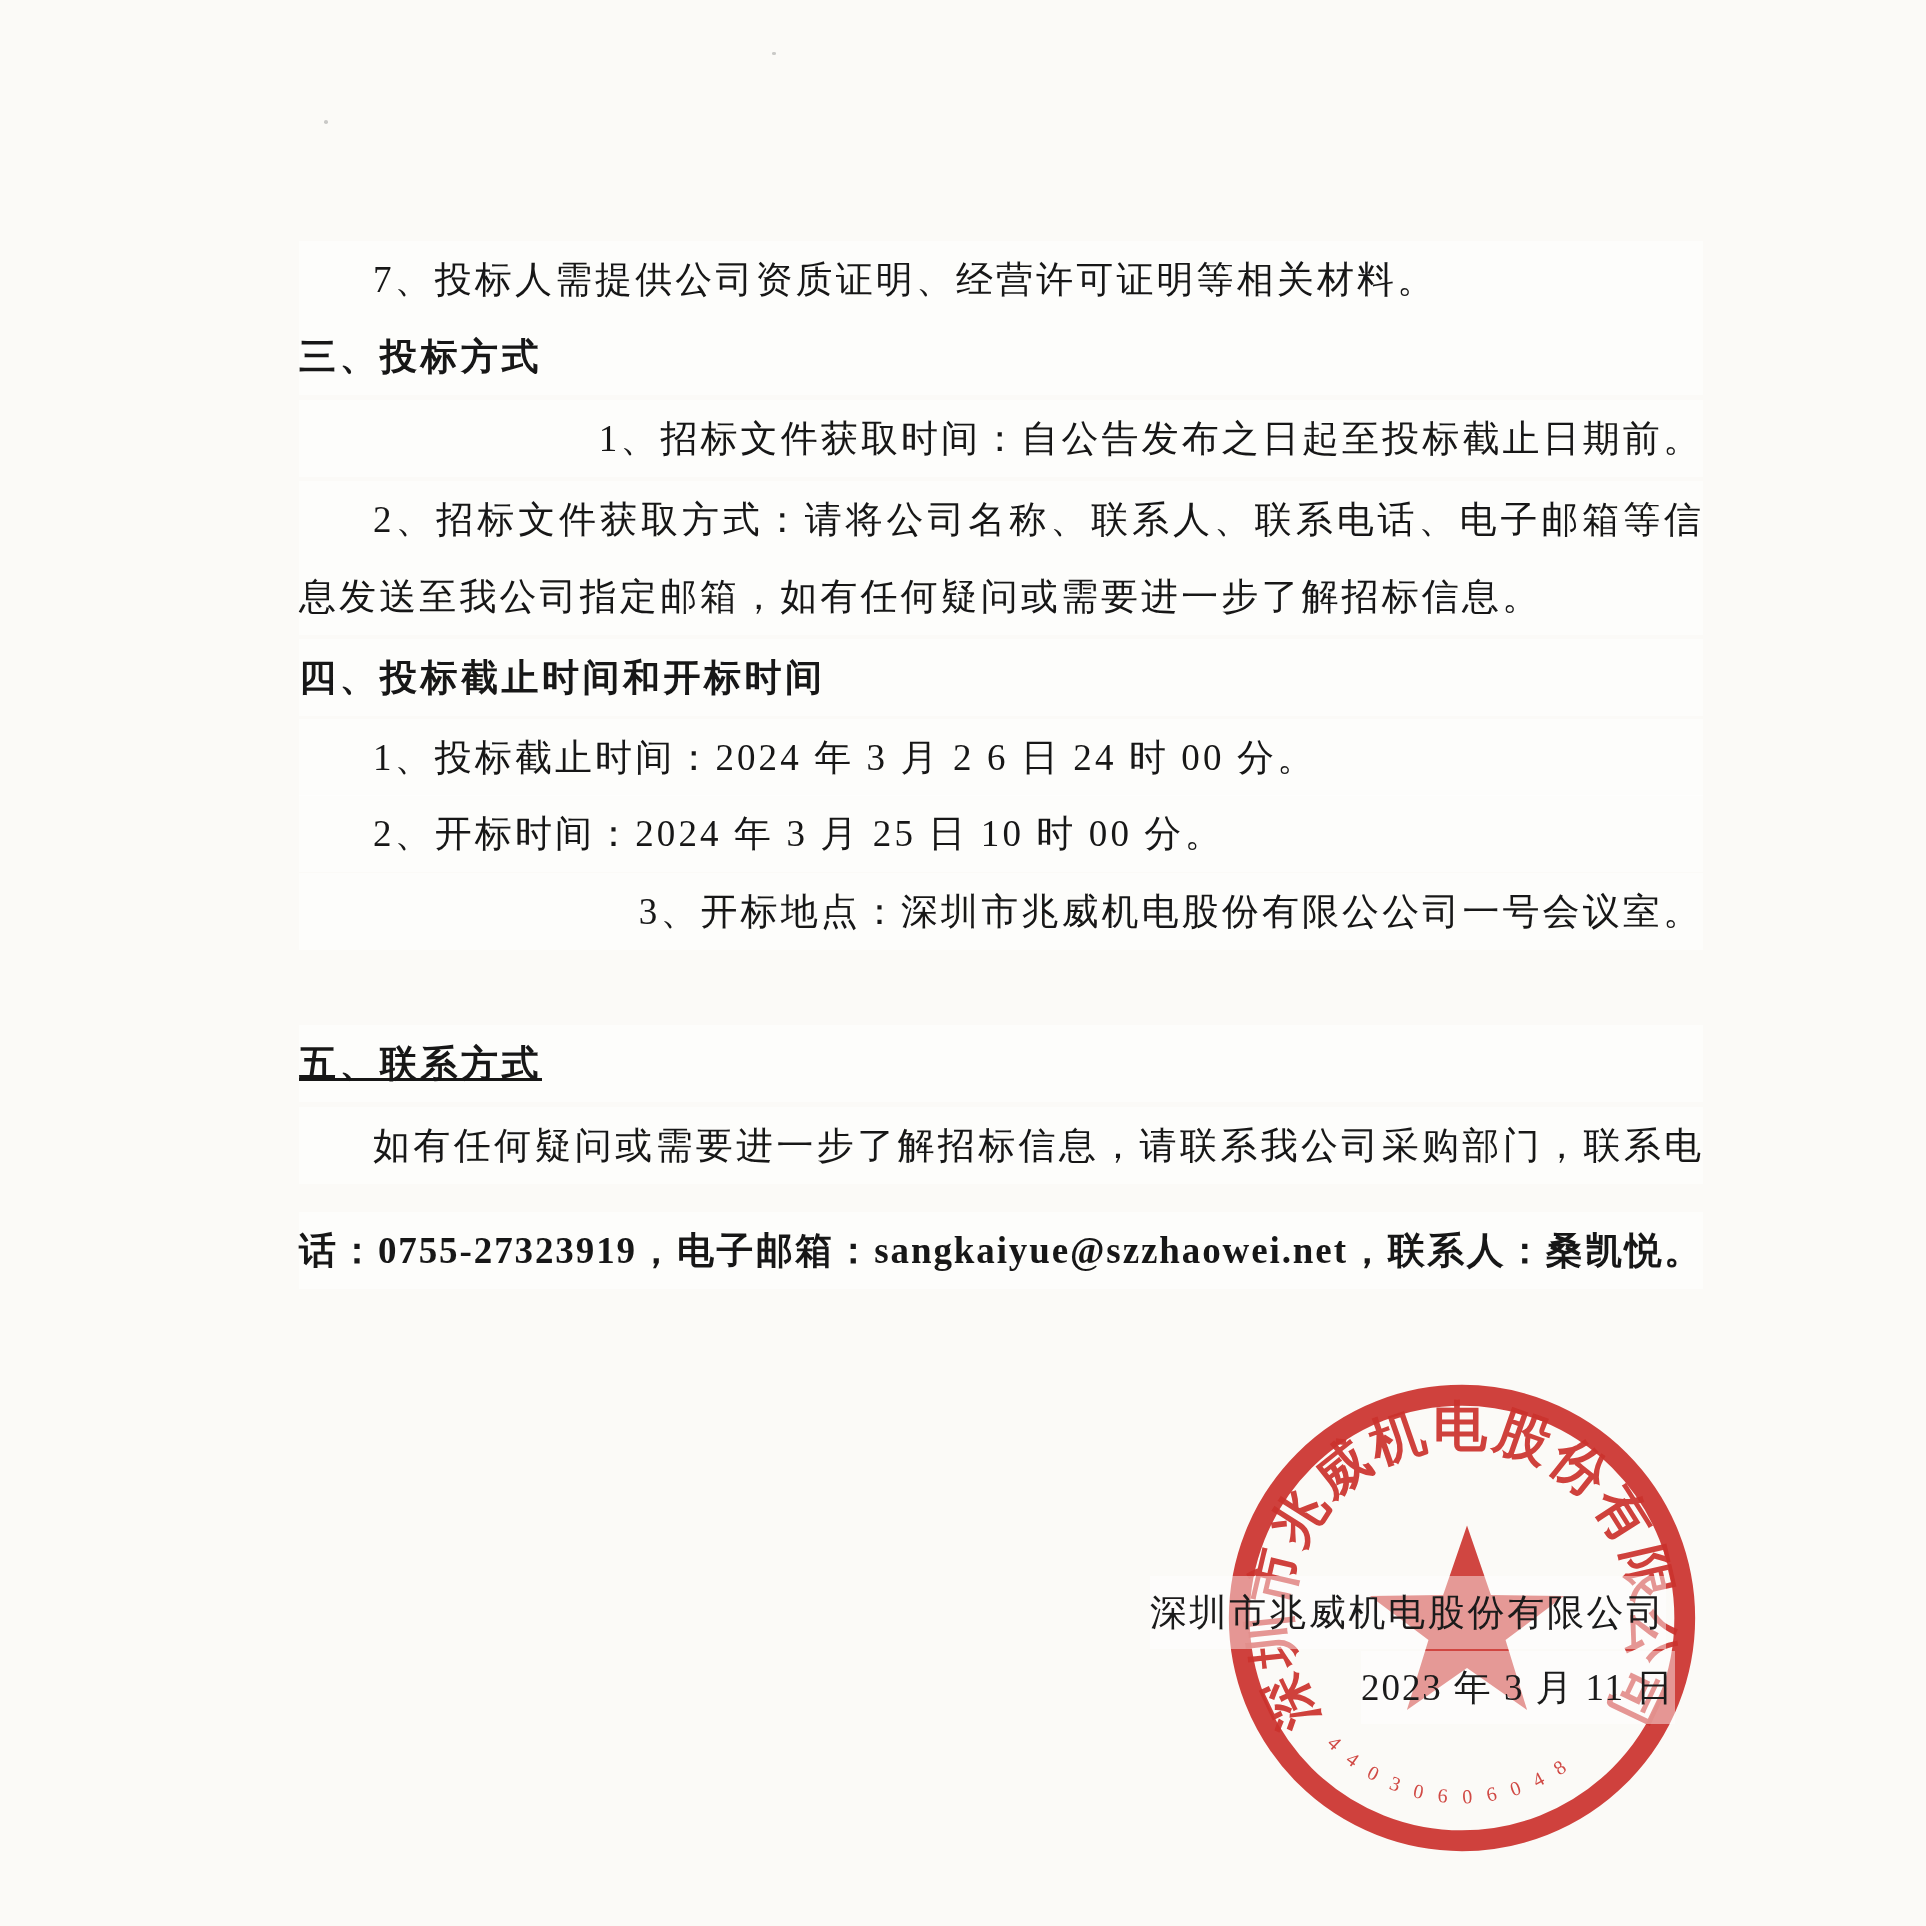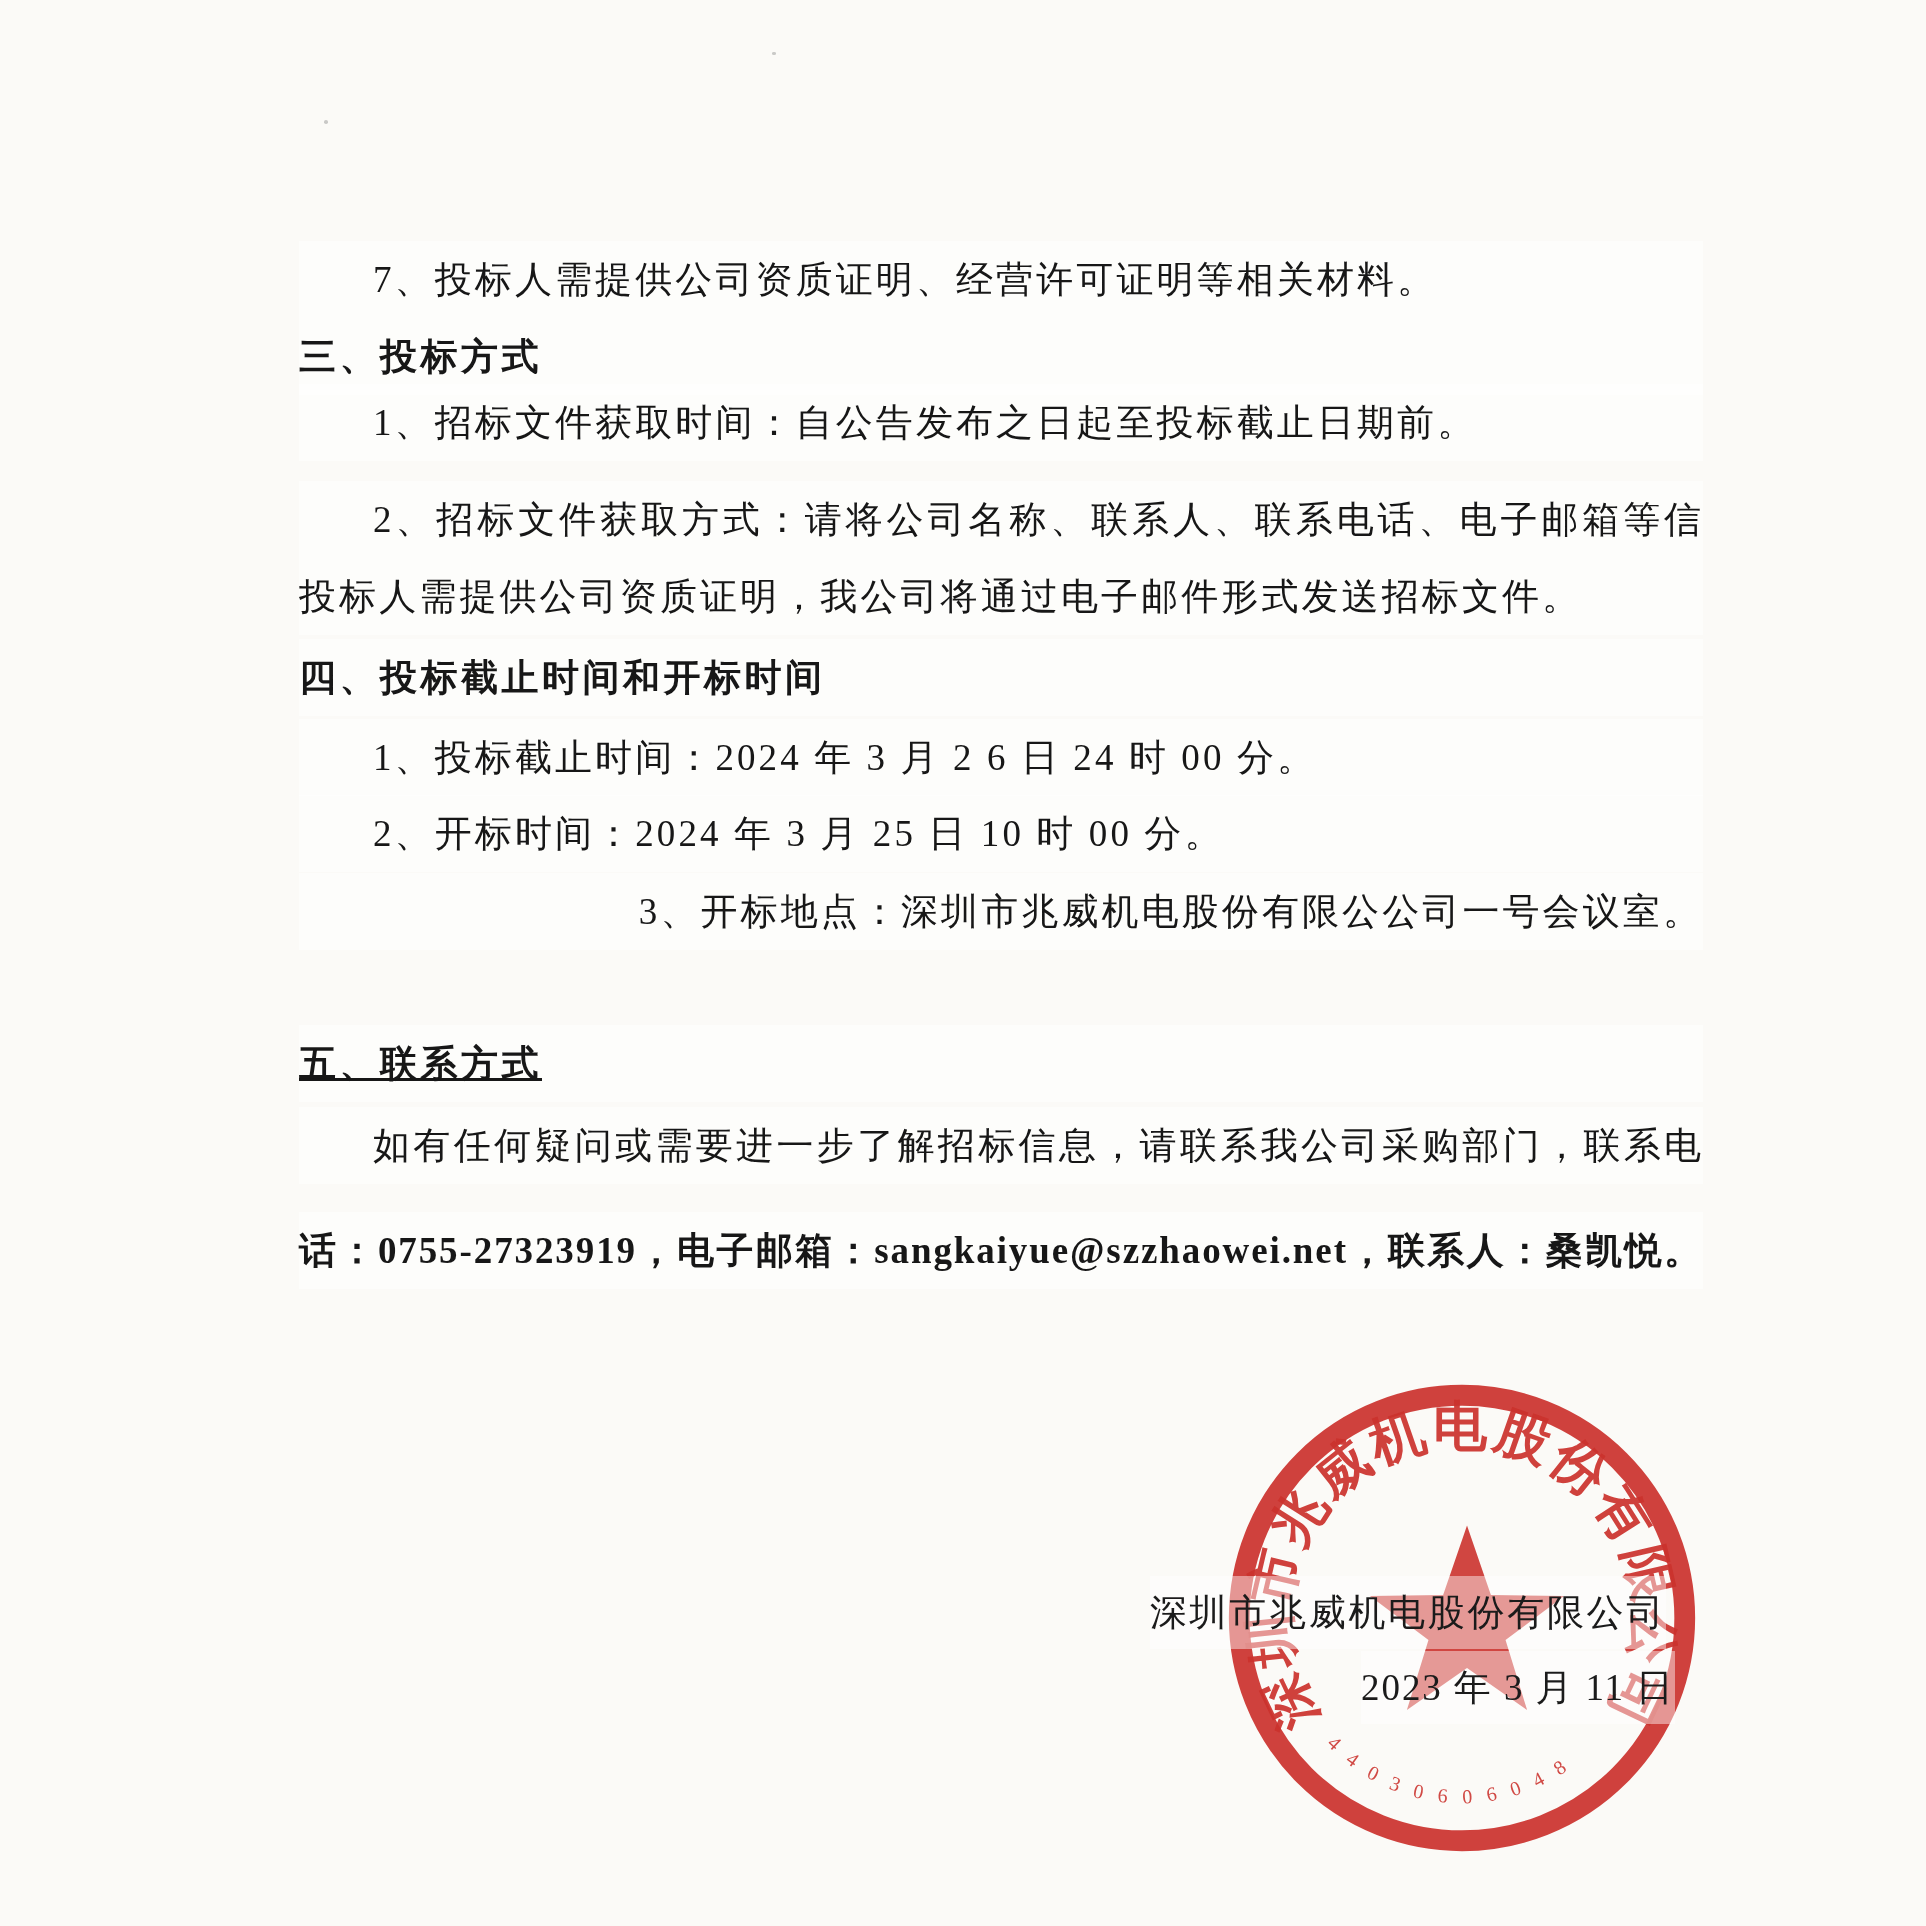--- a/index.html
+++ b/index.html
@@ -63,23 +63,23 @@
     z-index: 0;
   }
   .speck.s1 { left: 772px; top: 52px;  width: 3.5px;  height: 2.7px; }
   .speck.s2 { left: 324px;  top: 120px;  width: 3.9px; height: 3.5px; }
 </style>
 </head>
 <body>
 
 <div class="doc-line item" style="top:241px;">7、投标人需提供公司资质证明、经营许可证明等相关材料。</div>
 <div class="doc-line header" style="top:318px;">三、投标方式</div>
-<div class="doc-line item" style="top:384px;">1、招标文件获取时间：自公告发布之日起至投标截止日期前。</div>
+<div class="doc-line item" style="top:400px;text-align:right;">1、招标文件获取时间：自公告发布之日起至投标截止日期前。</div>
 <div class="doc-line item justify" style="top:481px;">2、招标文件获取方式：请将公司名称、联系人、联系电话、电子邮箱等信</div>
-<div class="doc-line" style="top:558px;">投标人需提供公司资质证明，我公司将通过电子邮件形式发送招标文件。</div>
+<div class="doc-line" style="top:558px;">息发送至我公司指定邮箱，如有任何疑问或需要进一步了解招标信息。</div>
 <div class="doc-line header" style="top:639px;">四、投标截止时间和开标时间</div>
 <div class="doc-line item" style="top:719px;">1、投标截止时间：2024 年 3 月 2 6 日 24 时 00 分。</div>
 <div class="doc-line item" style="top:795px;">2、开标时间：2024 年 3 月 25 日 10 时 00 分。</div>
 <div class="doc-line item" style="top:873px;text-align:right;">3、开标地点：深圳市兆威机电股份有限公公司一号会议室。</div>
 <div class="doc-line header" style="top:1025px;text-decoration:underline;">五、联系方式</div>
 <div class="doc-line item justify" style="top:1107px;">如有任何疑问或需要进一步了解招标信息，请联系我公司采购部门，联系电</div>
 <div class="doc-line justify" style="top:1212px;font-weight:bold;">话：0755-27323919，电子邮箱：sangkaiyue@szzhaowei.net，联系人：桑凯悦。</div>
 
 <div class="stamp">
   <svg width="474" height="474" viewBox="0 0 1230 1230">

